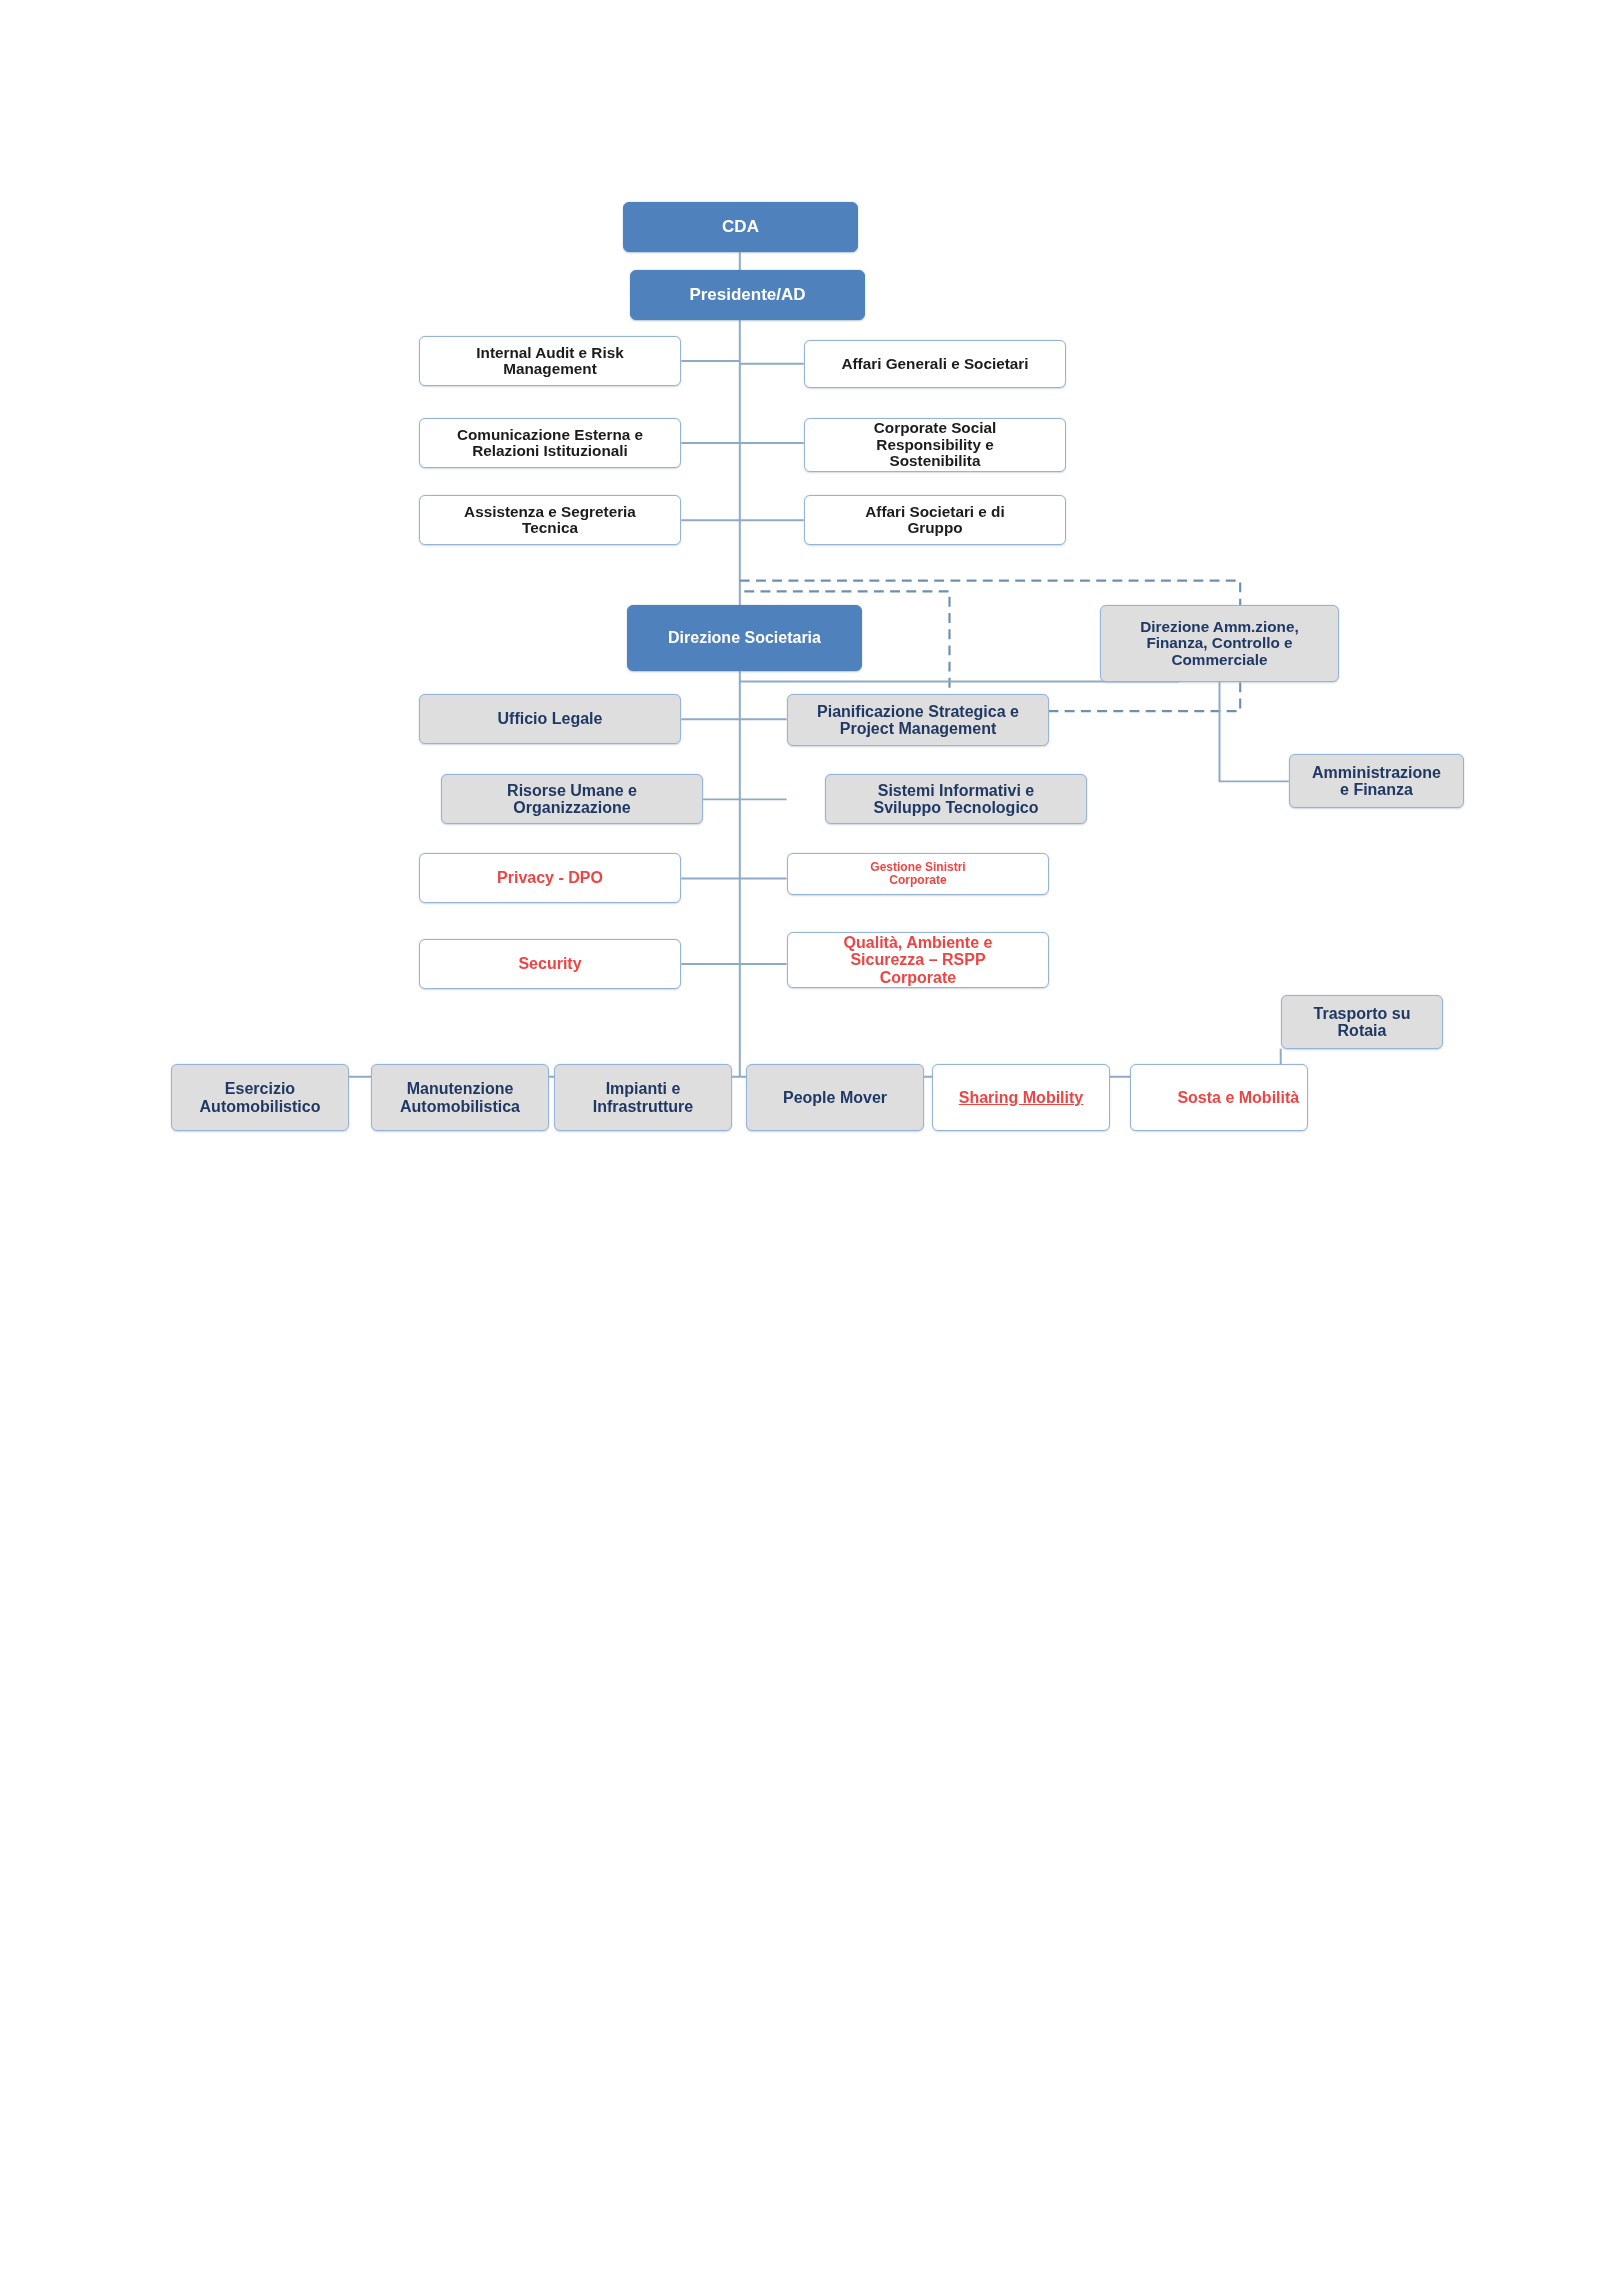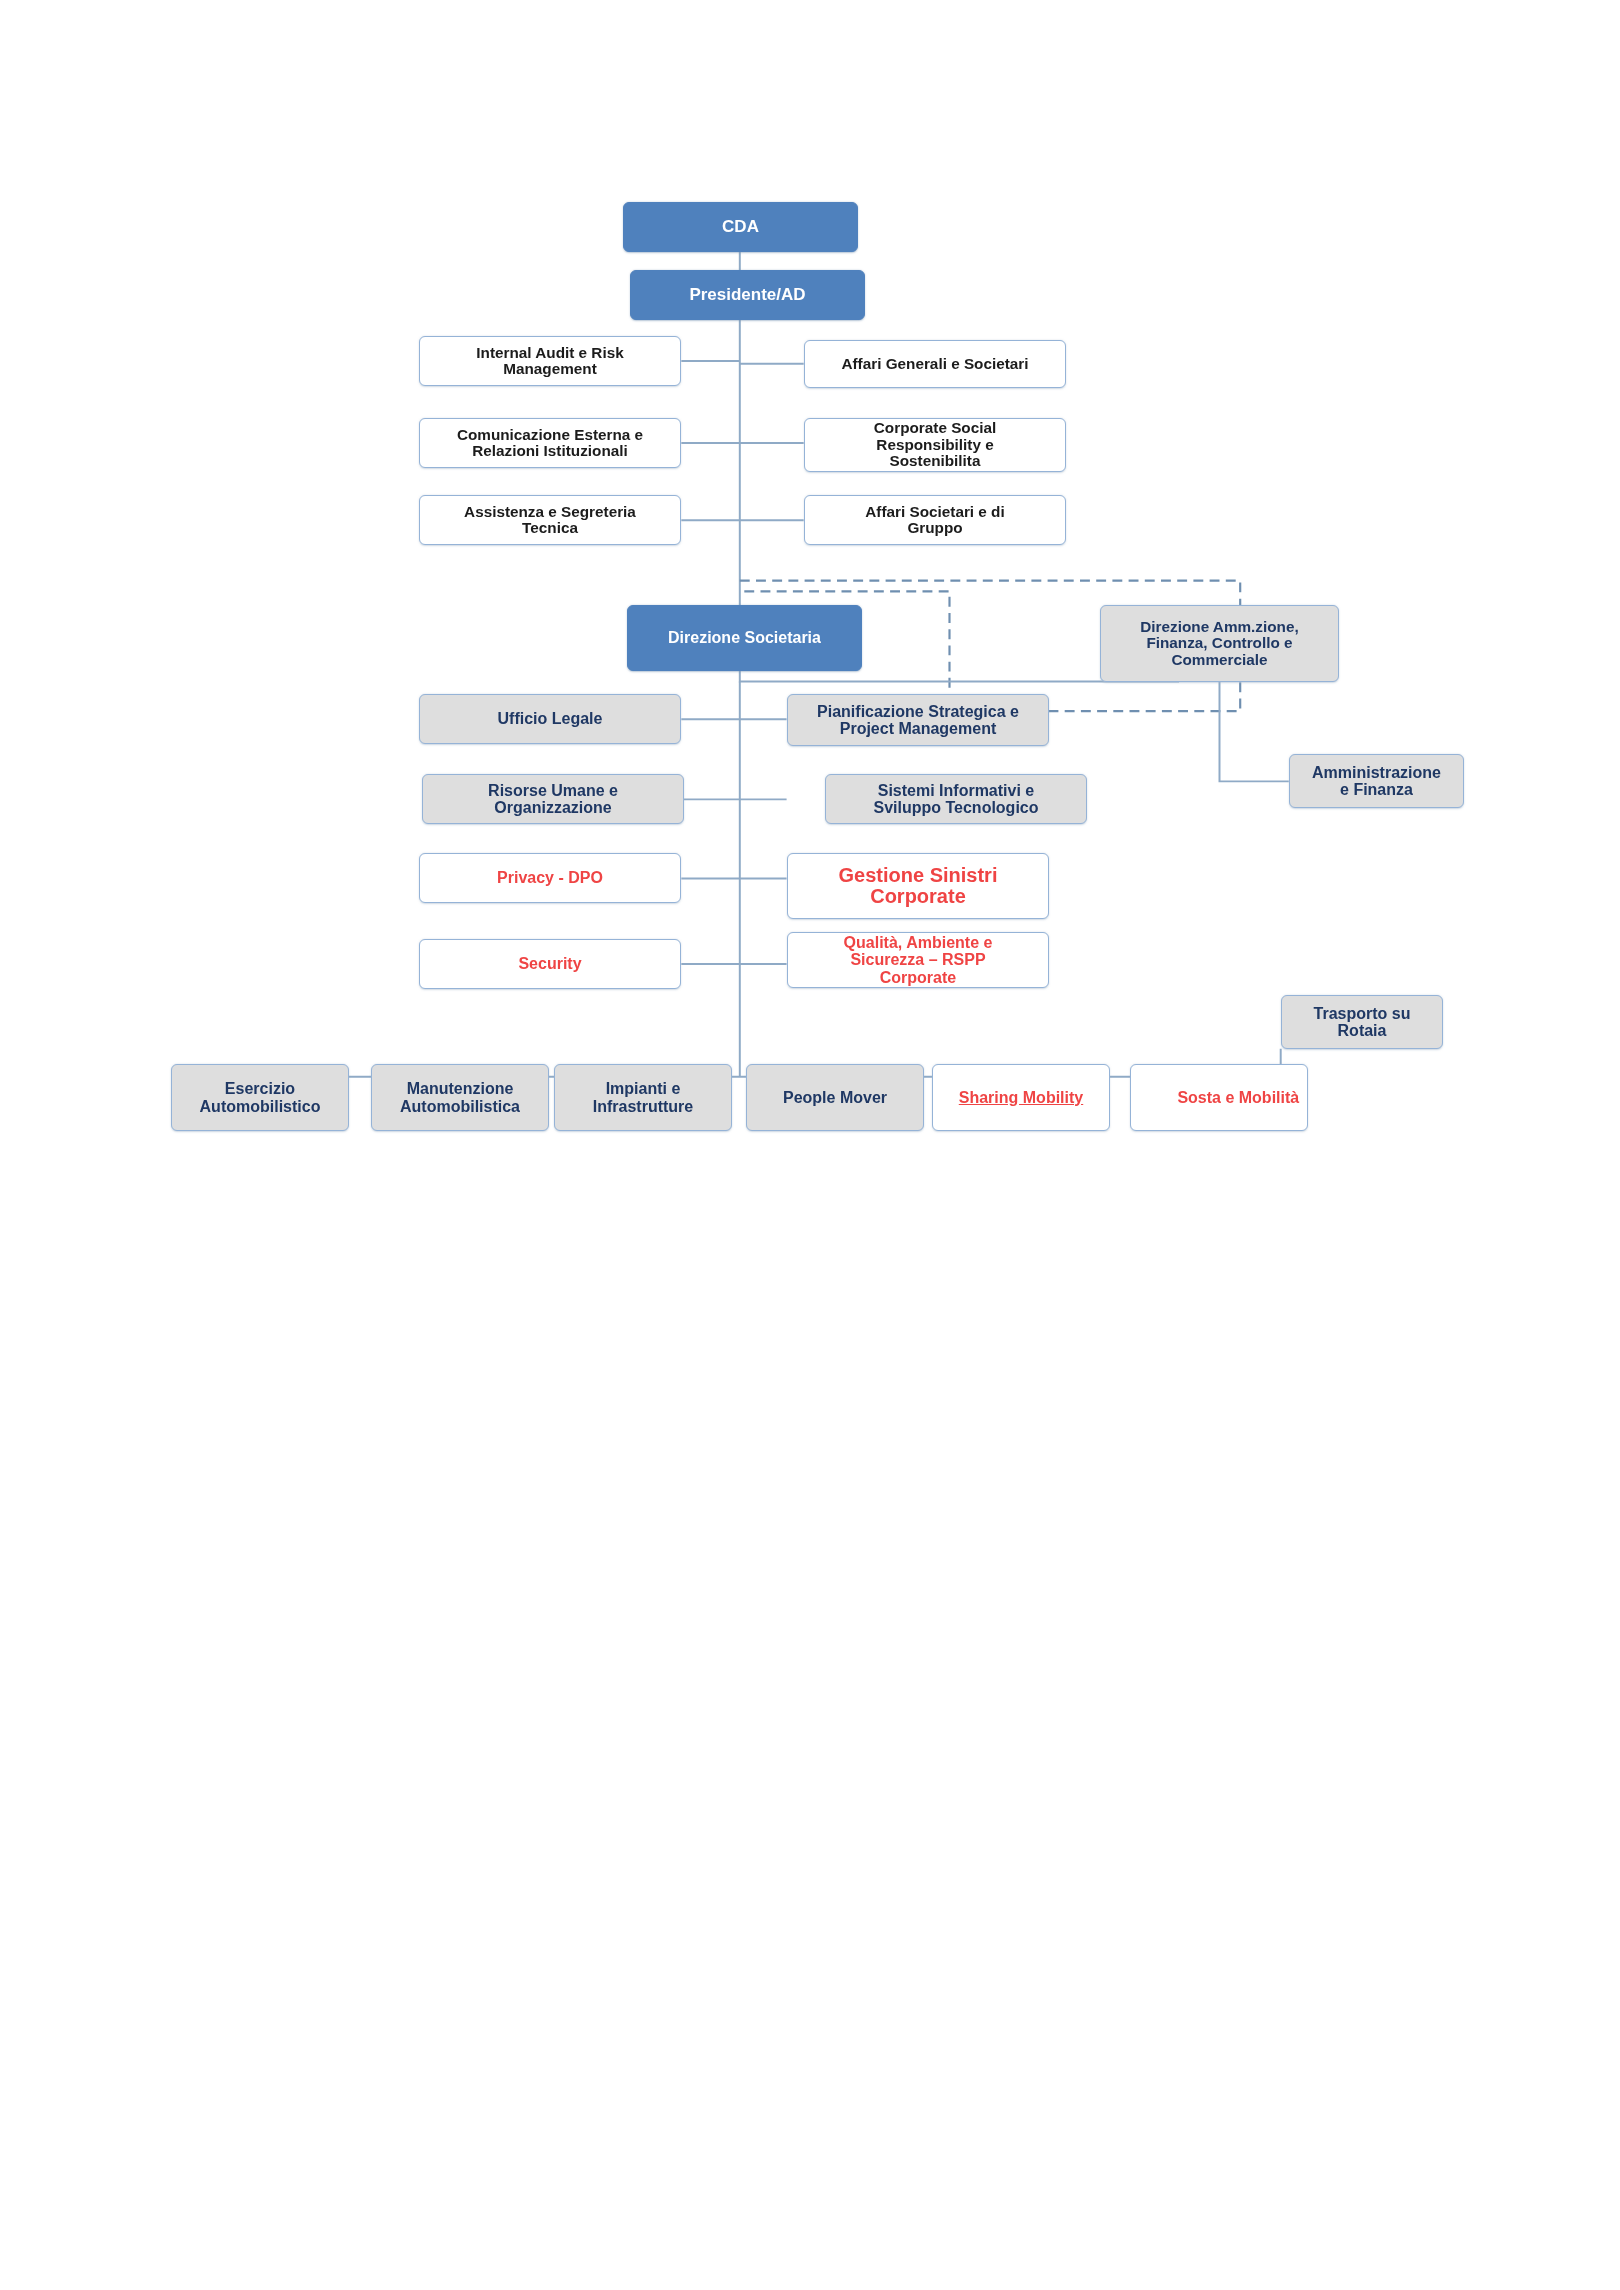--- a/index.html
+++ b/index.html
@@ -145,32 +145,32 @@
 Finanza, Controllo e
 Commerciale</span>
       </div>
       <div class="node v-gray-blue" style="left: 419px; top: 694px; width: 262px; height: 50px; font-size: 16px;">
         <span class="lbl">Ufficio Legale</span>
       </div>
       <div class="node v-gray-blue" style="left: 787px; top: 694px; width: 262px; height: 52px; font-size: 16px;">
         <span class="lbl">Pianificazione Strategica e
 Project Management</span>
       </div>
-      <div class="node v-gray-blue" style="left: 422px; top: 774px; width: 262px; height: 50px; font-size: 16px; text-align: center;">
+      <div class="node v-gray-blue" style="left: 441px; top: 774px; width: 262px; height: 50px; font-size: 16px; text-align: center;">
         <span class="lbl">Risorse Umane e
 Organizzazione</span>
       </div>
       <div class="node v-gray-blue" style="left: 825px; top: 774px; width: 262px; height: 50px; font-size: 16px;">
         <span class="lbl">Sistemi Informativi e
 Sviluppo Tecnologico</span>
       </div>
       <div class="node v-white-blue" style="left: 419px; top: 853px; width: 262px; height: 50px; font-size: 16px;">
         <span class="lbl">Privacy - DPO</span>
       </div>
-      <div class="node v-white-blue" style="left: 787px; top: 853px; width: 262px; height: 66px; font-size: 20px;">
+      <div class="node v-white-blue" style="left: 787px; top: 853px; width: 262px; height: 42px; font-size: 12px;">
         <span class="lbl">Gestione Sinistri
 Corporate</span>
       </div>
       <div class="node v-white-blue" style="left: 419px; top: 939px; width: 262px; height: 50px; font-size: 16px;">
         <span class="lbl">Security</span>
       </div>
       <div class="node v-white-blue" style="left: 787px; top: 932px; width: 262px; height: 56px; font-size: 16px;">
         <span class="lbl">Qualità, Ambiente e
 Sicurezza – RSPP
 Corporate</span>

